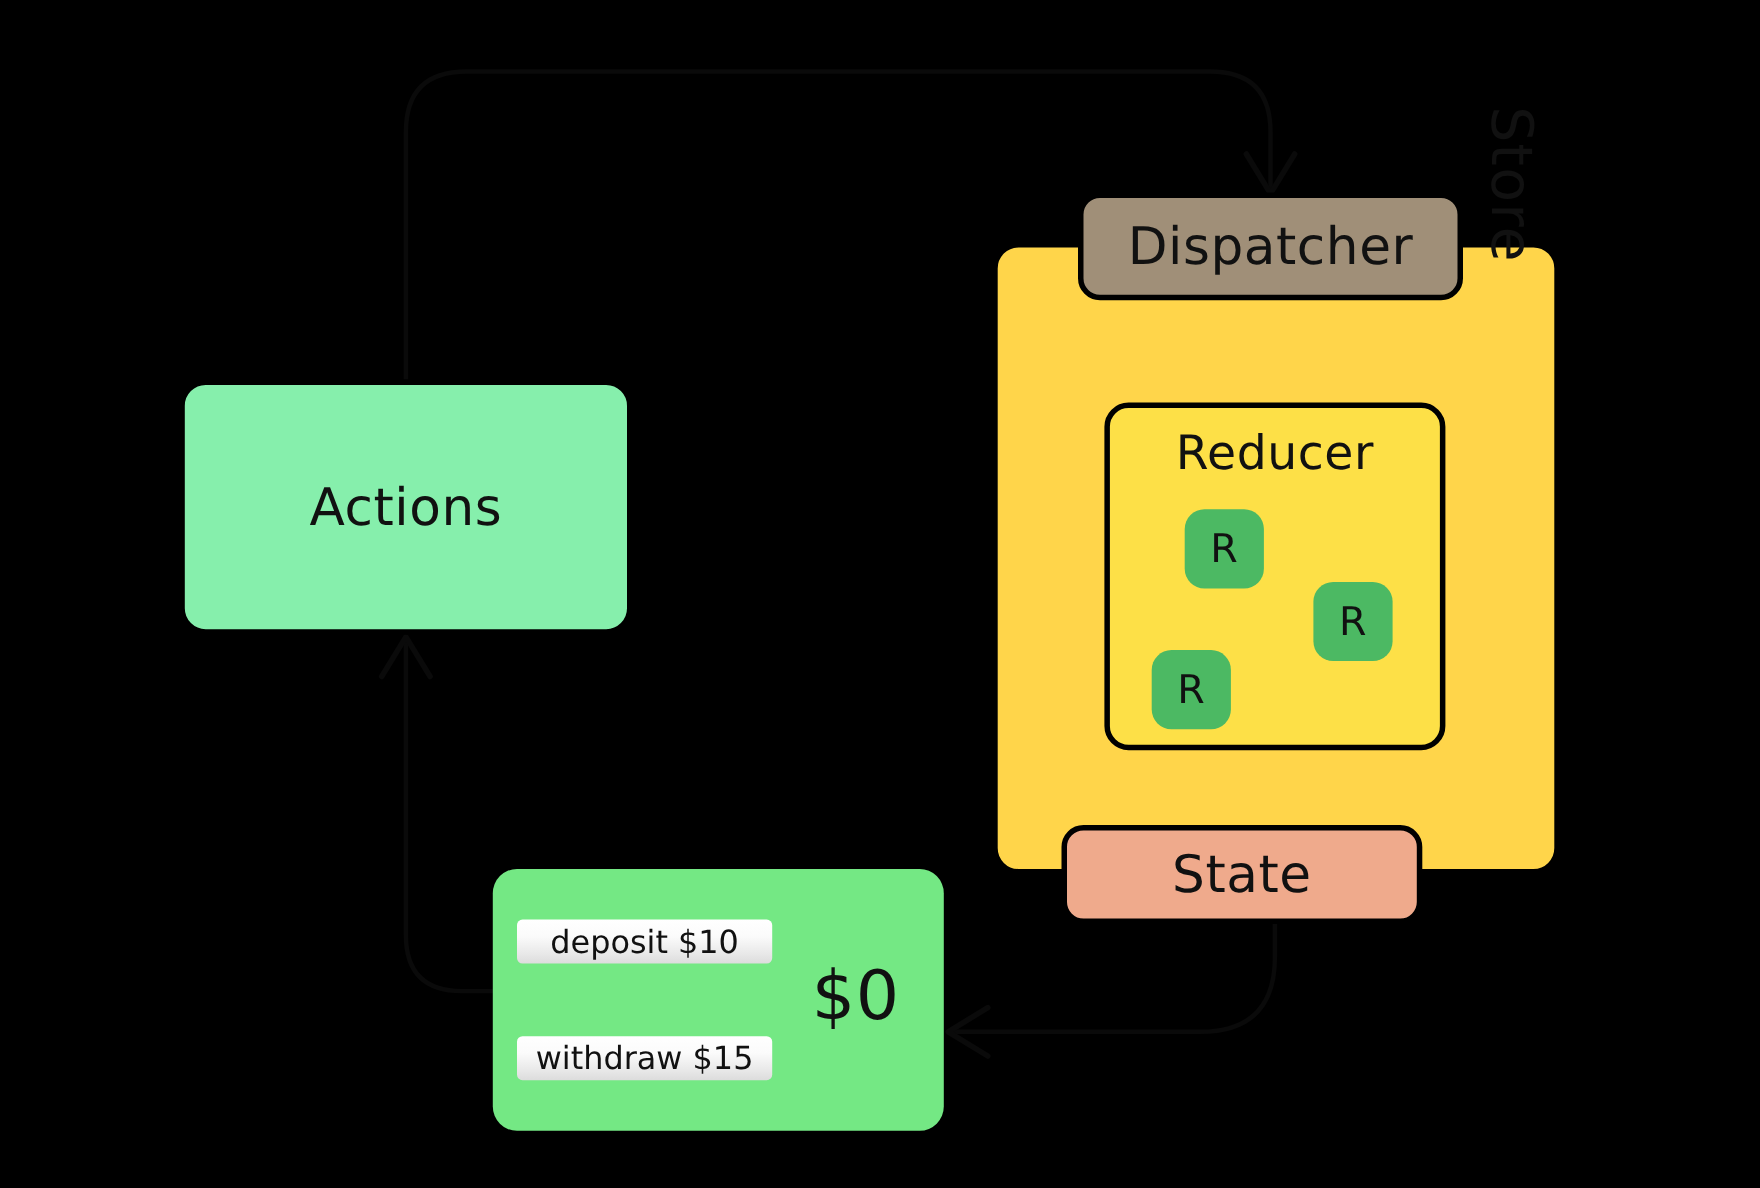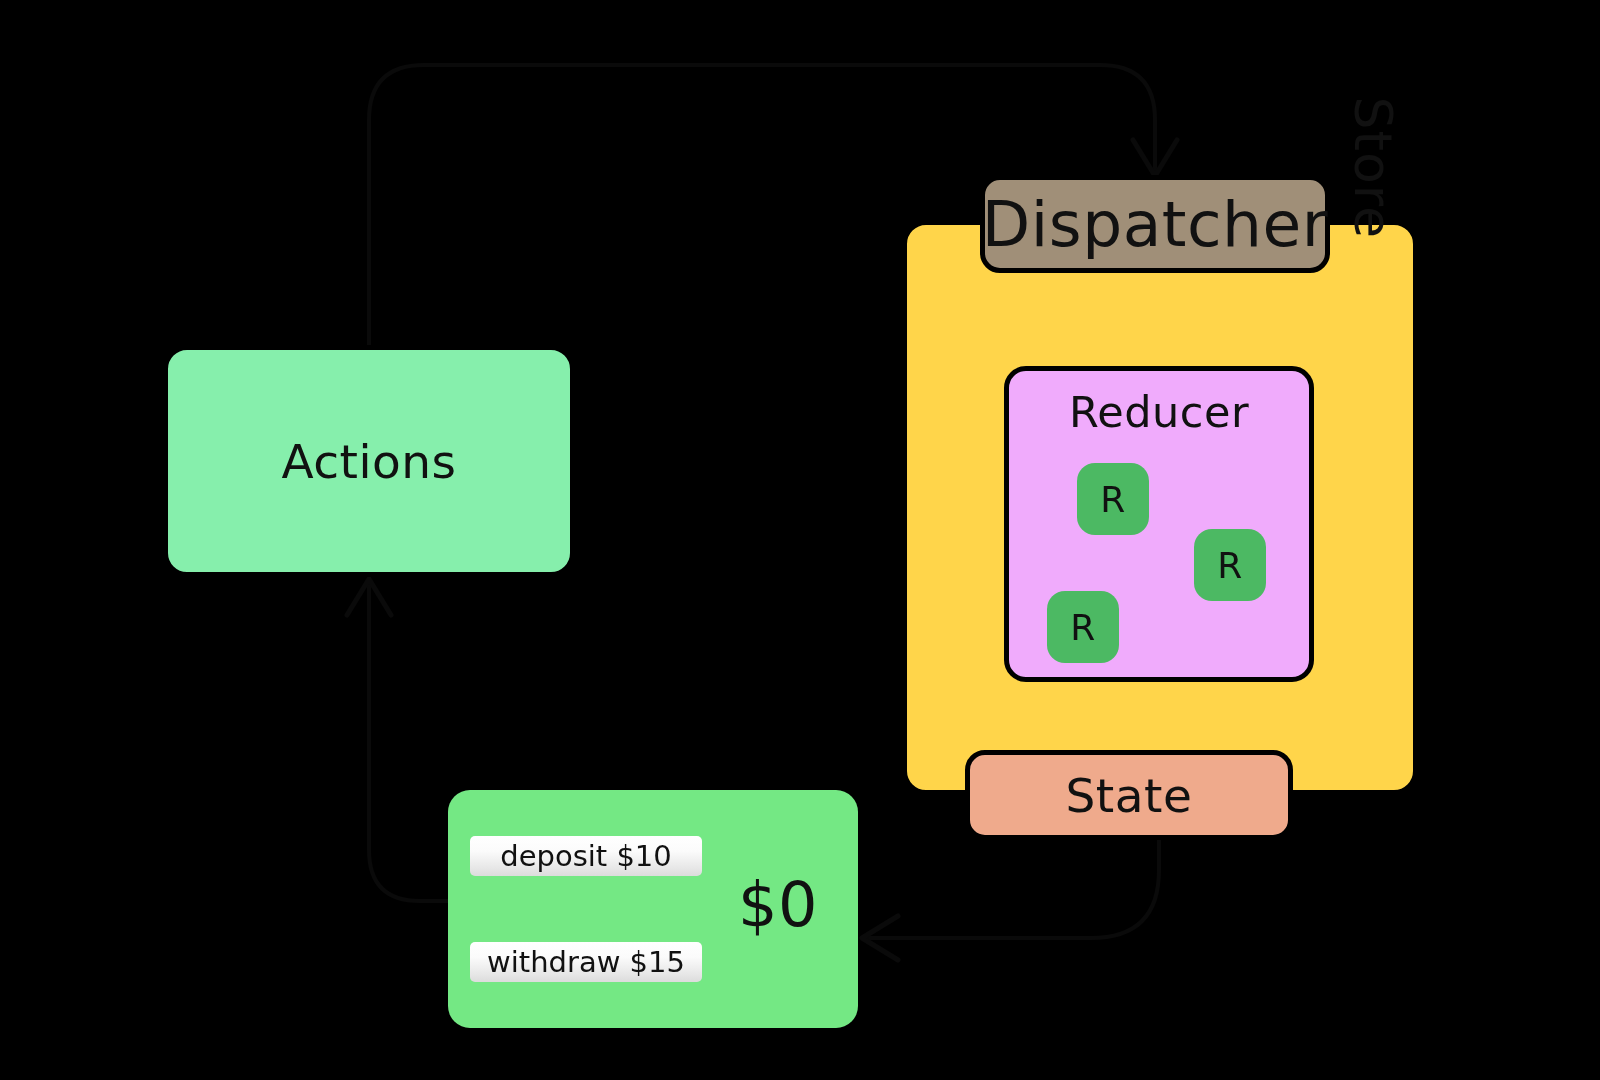--- a/index.html
+++ b/index.html
@@ -73,30 +73,30 @@
   }
 
   
   #dispatcher-box {
     left: 980px;
     top: 175px;
     width: 350px;
     height: 98px;
     background: #A08F78;
     border-radius: 20px;
-    font-size: 63px;
+    font-size: 47px;
   }
 
   
   #reducer-box {
     left: 1004px;
     top: 366px;
     width: 310px;
     height: 316px;
-    background: #f0abfc;
+    background: #fde047;
     border-radius: 22px;
     display: block;
   }
   #reducer-label {
     position: absolute;
     left: 0;
     right: 0;
     top: 16px;
     text-align: center;
     font-size: 43px;

